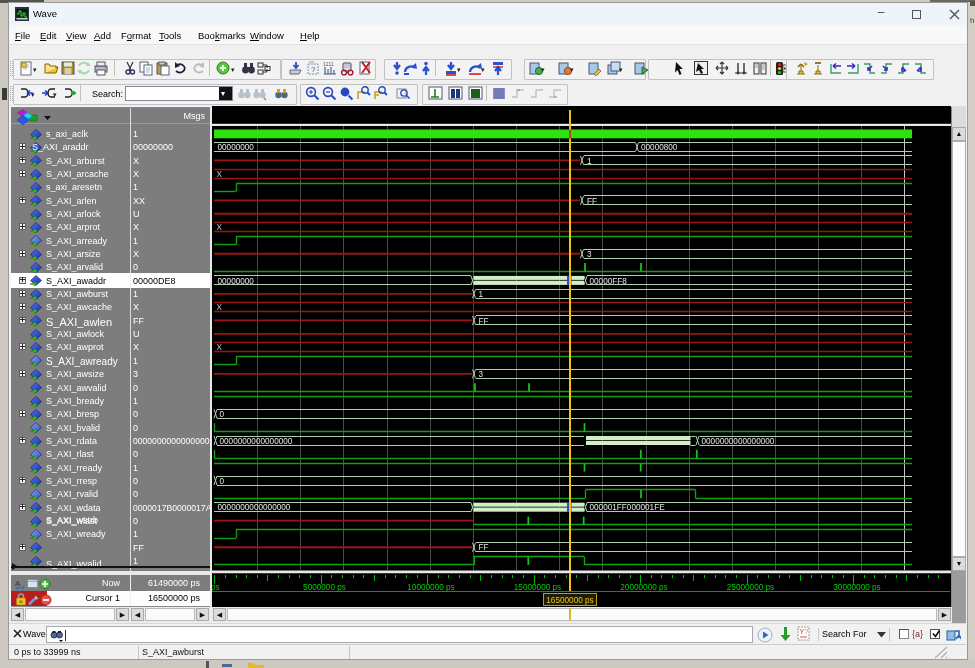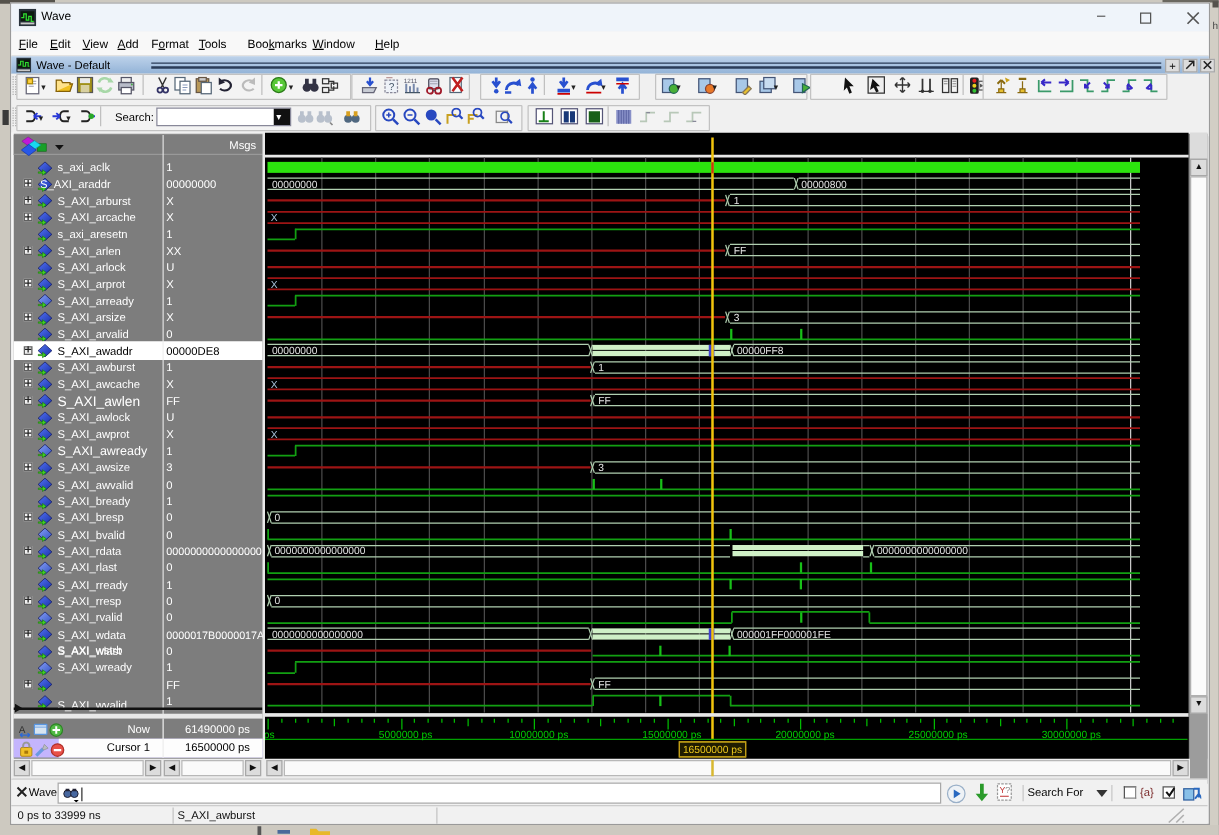--- a/index.html
+++ b/index.html
@@ -39,38 +39,20 @@
         <rect x="1.5" y="11" width="11" height="1.5" fill="#c8c8c8"></rect>
       </svg>
   <span class="abs t95" style="left:24px;top:5px;color:#000">Wave</span>
   <span class="abs" style="left:855px;top:2px;width:34px;height:18px;text-align:center;font-size:12px;color:#444">–</span>
   <div class="abs" style="left:903px;top:7px;width:9px;height:9px;border:1.3px solid #555"></div>
   <svg class="abs" style="left:940px;top:6px" width="11" height="11">
         <path d="M1 1 L10 10 M10 1 L1 10" stroke="#555" stroke-width="1.4"></path>
       </svg>
  </div>
 
- <div class="abs" style="left:0;top:42px;width:958px;height:14px;background:linear-gradient(#bdd2ea,#93b3d7)">
-  <svg class="abs" style="left:4px;top:1px" width="12" height="12">
-        <rect width="12" height="12" fill="#28323c"></rect>
-        <rect x="1" y="1.5" width="10" height="7" fill="#0c1a10"></rect>
-        <path d="M1.5 6 h2 v-3 h2 v4 h2 v-3 h2 v3 h1" stroke="#30e030" stroke-width="0.9" fill="none"></path>
-        <rect x="1" y="9.5" width="10" height="1.5" fill="#c8c8c8"></rect>
-      </svg>
-  <span class="abs" style="left:20px;top:2px;font-size:9px;color:#000">Wave - Default</span>
-  <div class="abs" style="left:112px;top:4.5px;width:808px;height:1.5px;background:#2a3c58"></div>
-  <div class="abs" style="left:112px;top:8px;width:808px;height:1.5px;background:#2a3c58"></div>
-  <div class="abs sbbtn" style="left:923px;top:1.5px;width:12px;height:11px;line-height:10px;font-size:9px">+</div>
-  <div class="abs sbbtn" style="left:937px;top:1.5px;width:12px;height:11px"><svg width="9" height="8">
-          <path d="M1 7 L7 1 M3 1 h4 v4" stroke="#222" stroke-width="1.2" fill="none"></path>
-        </svg></div>
-  <div class="abs sbbtn" style="left:951px;top:1.5px;width:12px;height:11px"><svg width="9" height="8">
-          <path d="M1 1 L7 7 M7 1 L1 7" stroke="#222" stroke-width="1.3"></path>
-        </svg></div>
- </div>
 
  <div class="abs" style="left:0;top:56px;width:958px;height:25px;background:#f0f0f0" id="tb1"></div>
  <div class="abs" style="left:0;top:81px;width:958px;height:25px;background:#f0f0f0" id="tb2"></div>
 
  <div class="abs" style="left:1px;top:104px;width:956px;height:520px;background:#8a8a8a"></div>
 </div>
 
 <div class="abs" style="left:0;top:0">
     <div class="panel" style="left:13px;top:59px;width:268px;height:21px"></div>
     <div class="abs" style="left:10px;top:61px;width:3px;height:15px;border-left:1.5px dotted #b0b0b0;border-right:1.5px dotted #b0b0b0"></div>
@@ -943,21 +925,21 @@
   <rect x="12" y="1" width="11" height="9" rx="1" fill="#5a96e0"></rect>
       <rect x="13" y="4" width="9" height="5" fill="#d8e4f0"></rect>
       <rect x="13" y="2" width="9" height="1.5" fill="#bcd4f0"></rect>
   <circle cx="30" cy="6" r="5" fill="#50b844"></circle>
       <circle cx="30" cy="6" r="5" fill="none" stroke="#2c8424"></circle>
       <path d="M27 6 h6 M30 3 v6" stroke="#fff" stroke-width="1.6"></path>
  </svg>
  <span class="abs t9" style="right:90px;top:2.5px;color:#fff">Now</span>
  <span class="abs t9" style="right:10px;top:2.5px;color:#fff">61490000 ps</span>
 </div>
-<div class="abs" style="left:11px;top:591px;width:199px;height:15px;background:#c4b5fd">
+<div class="abs" style="left:11px;top:591px;width:199px;height:15px;background:#b91c1c">
  <div class="abs" style="left:36px;top:0;width:163px;height:15px;background:#fdfdfd"></div>
  <svg class="abs" style="left:5px;top:1.5px" width="40" height="13">
   <rect x="0.5" y="5" width="9" height="7" rx="1" fill="#f0c028" stroke="#b08818" stroke-width="0.8"></rect>
       <path d="M2.5 5 v-1.5 a2.5 2.5 0 0 1 5 0 V5" fill="none" stroke="#999" stroke-width="1.6"></path>
       <rect x="3.5" y="7.5" width="3" height="2.5" fill="#a87808"></rect>
   <path d="M13 11.5 l5.5-5.5" stroke="#6a9ae0" stroke-width="2.6"></path>
       <path d="M18 6 l1.5-3.5 3 3 -3.5 1.5 z" fill="#b8bcc0" stroke="#888" stroke-width="0.5"></path>
   <circle cx="30" cy="7" r="5" fill="#e85048"></circle>
       <circle cx="30" cy="7" r="5" fill="none" stroke="#b03028"></circle>
       <path d="M27 7 h6" stroke="#fff" stroke-width="1.8"></path>

